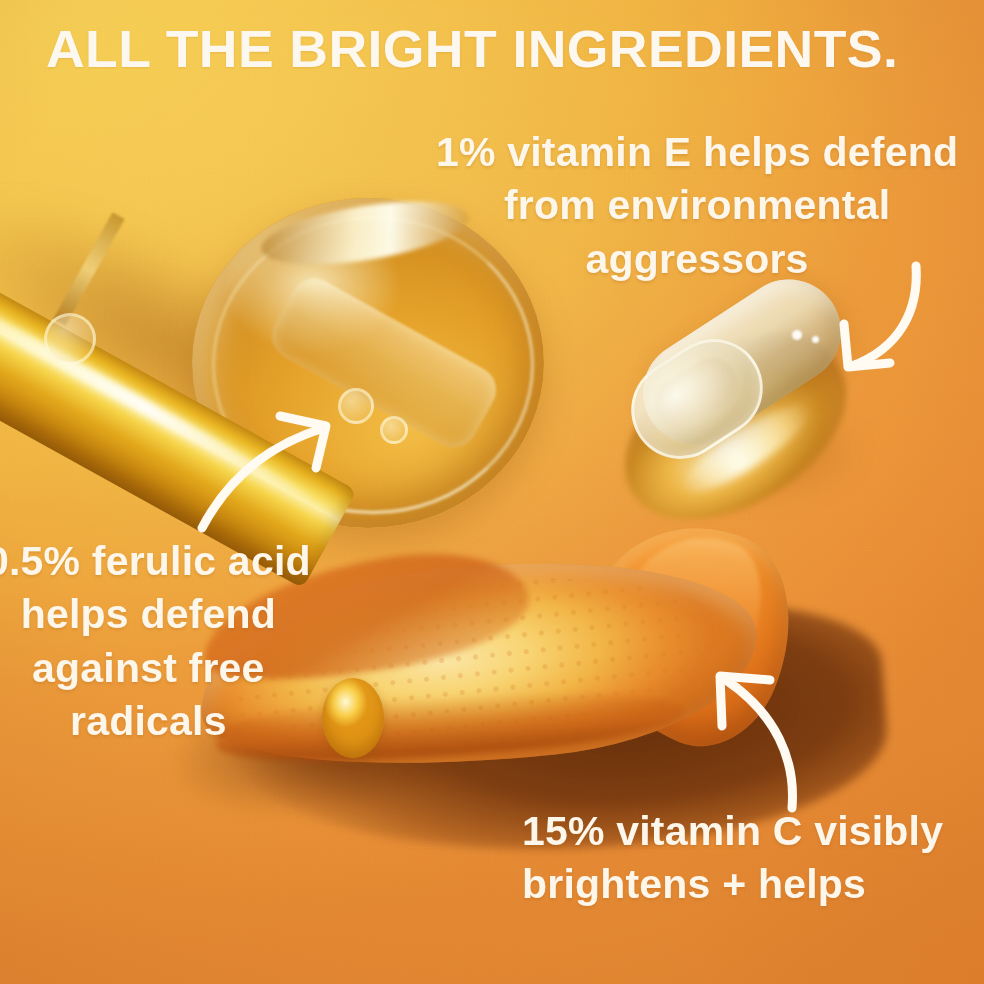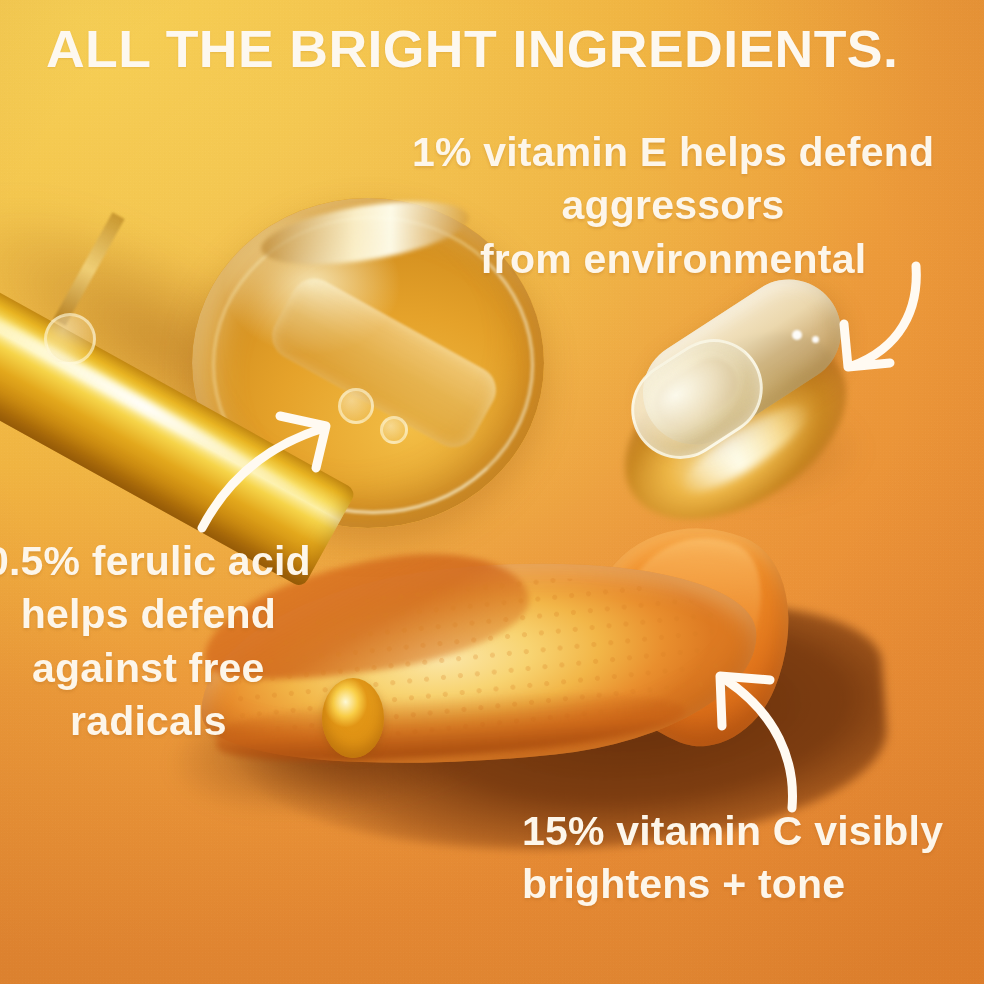--- a/index.html
+++ b/index.html
@@ -353,21 +353,21 @@
     font-weight: 700;
     font-size: 41px;
     line-height: 1.30;
     text-align: center;
     white-space: nowrap;
     letter-spacing: .2px;
     text-shadow: 0 2px 3px rgba(160,92,16,.22);
   }
   .callout .ln { display: block; }
 
-  #callout-vit-e   { left: 412px; top: 126px; text-align: center; }
+  #callout-vit-e   { left: 436px; top: 126px; text-align: center; }
   #callout-ferulic { left: -14px; top: 535px; text-align: center; }
   #callout-vit-c   { left: 522px; top: 805px; text-align: left; }
 
   
   .arrow { position: absolute; pointer-events: none; }
   #arrow-vit-e   { left: 788px; top: 262px; width: 140px; height: 130px; }
   #arrow-ferulic { left: 196px; top: 406px; width: 150px; height: 126px; }
   #arrow-vit-c   { left: 700px; top: 658px; width: 140px; height: 154px; }
   .arrow svg { display: block; overflow: visible; }
   .arrow path {
@@ -420,34 +420,34 @@
     <div class="capsule-core"></div>
     <div class="capsule-half"></div>
     <div class="capsule-glint"></div>
     <div class="capsule-glint g2"></div>
   </div>
 
   <div class="headline">ALL THE BRIGHT INGREDIENTS.</div>
 
   <div class="callout" id="callout-vit-e">
     <span class="ln">1% vitamin E helps defend</span>
+    <span class="ln">from environmental</span>
     <span class="ln">aggressors</span>
-    <span class="ln">from environmental</span>
   </div>
 
   <div class="callout" id="callout-ferulic">
     <span class="ln">0.5% ferulic acid</span>
     <span class="ln">helps defend</span>
     <span class="ln">against free</span>
     <span class="ln">radicals</span>
   </div>
 
   <div class="callout" id="callout-vit-c">
     <span class="ln">15% vitamin C visibly</span>
-    <span class="ln">brightens + tone</span>
+    <span class="ln">brightens + helps</span>
   </div>
 
   <div class="arrow" id="arrow-vit-e">
     <svg width="140" height="130" viewBox="0 0 140 130">
       <path d="M128 4 C 131 48, 112 86, 64 104"></path>
       <path d="M56 62 L 60 105 L 102 101"></path>
     </svg>
   </div>
 
   <div class="arrow" id="arrow-ferulic">

